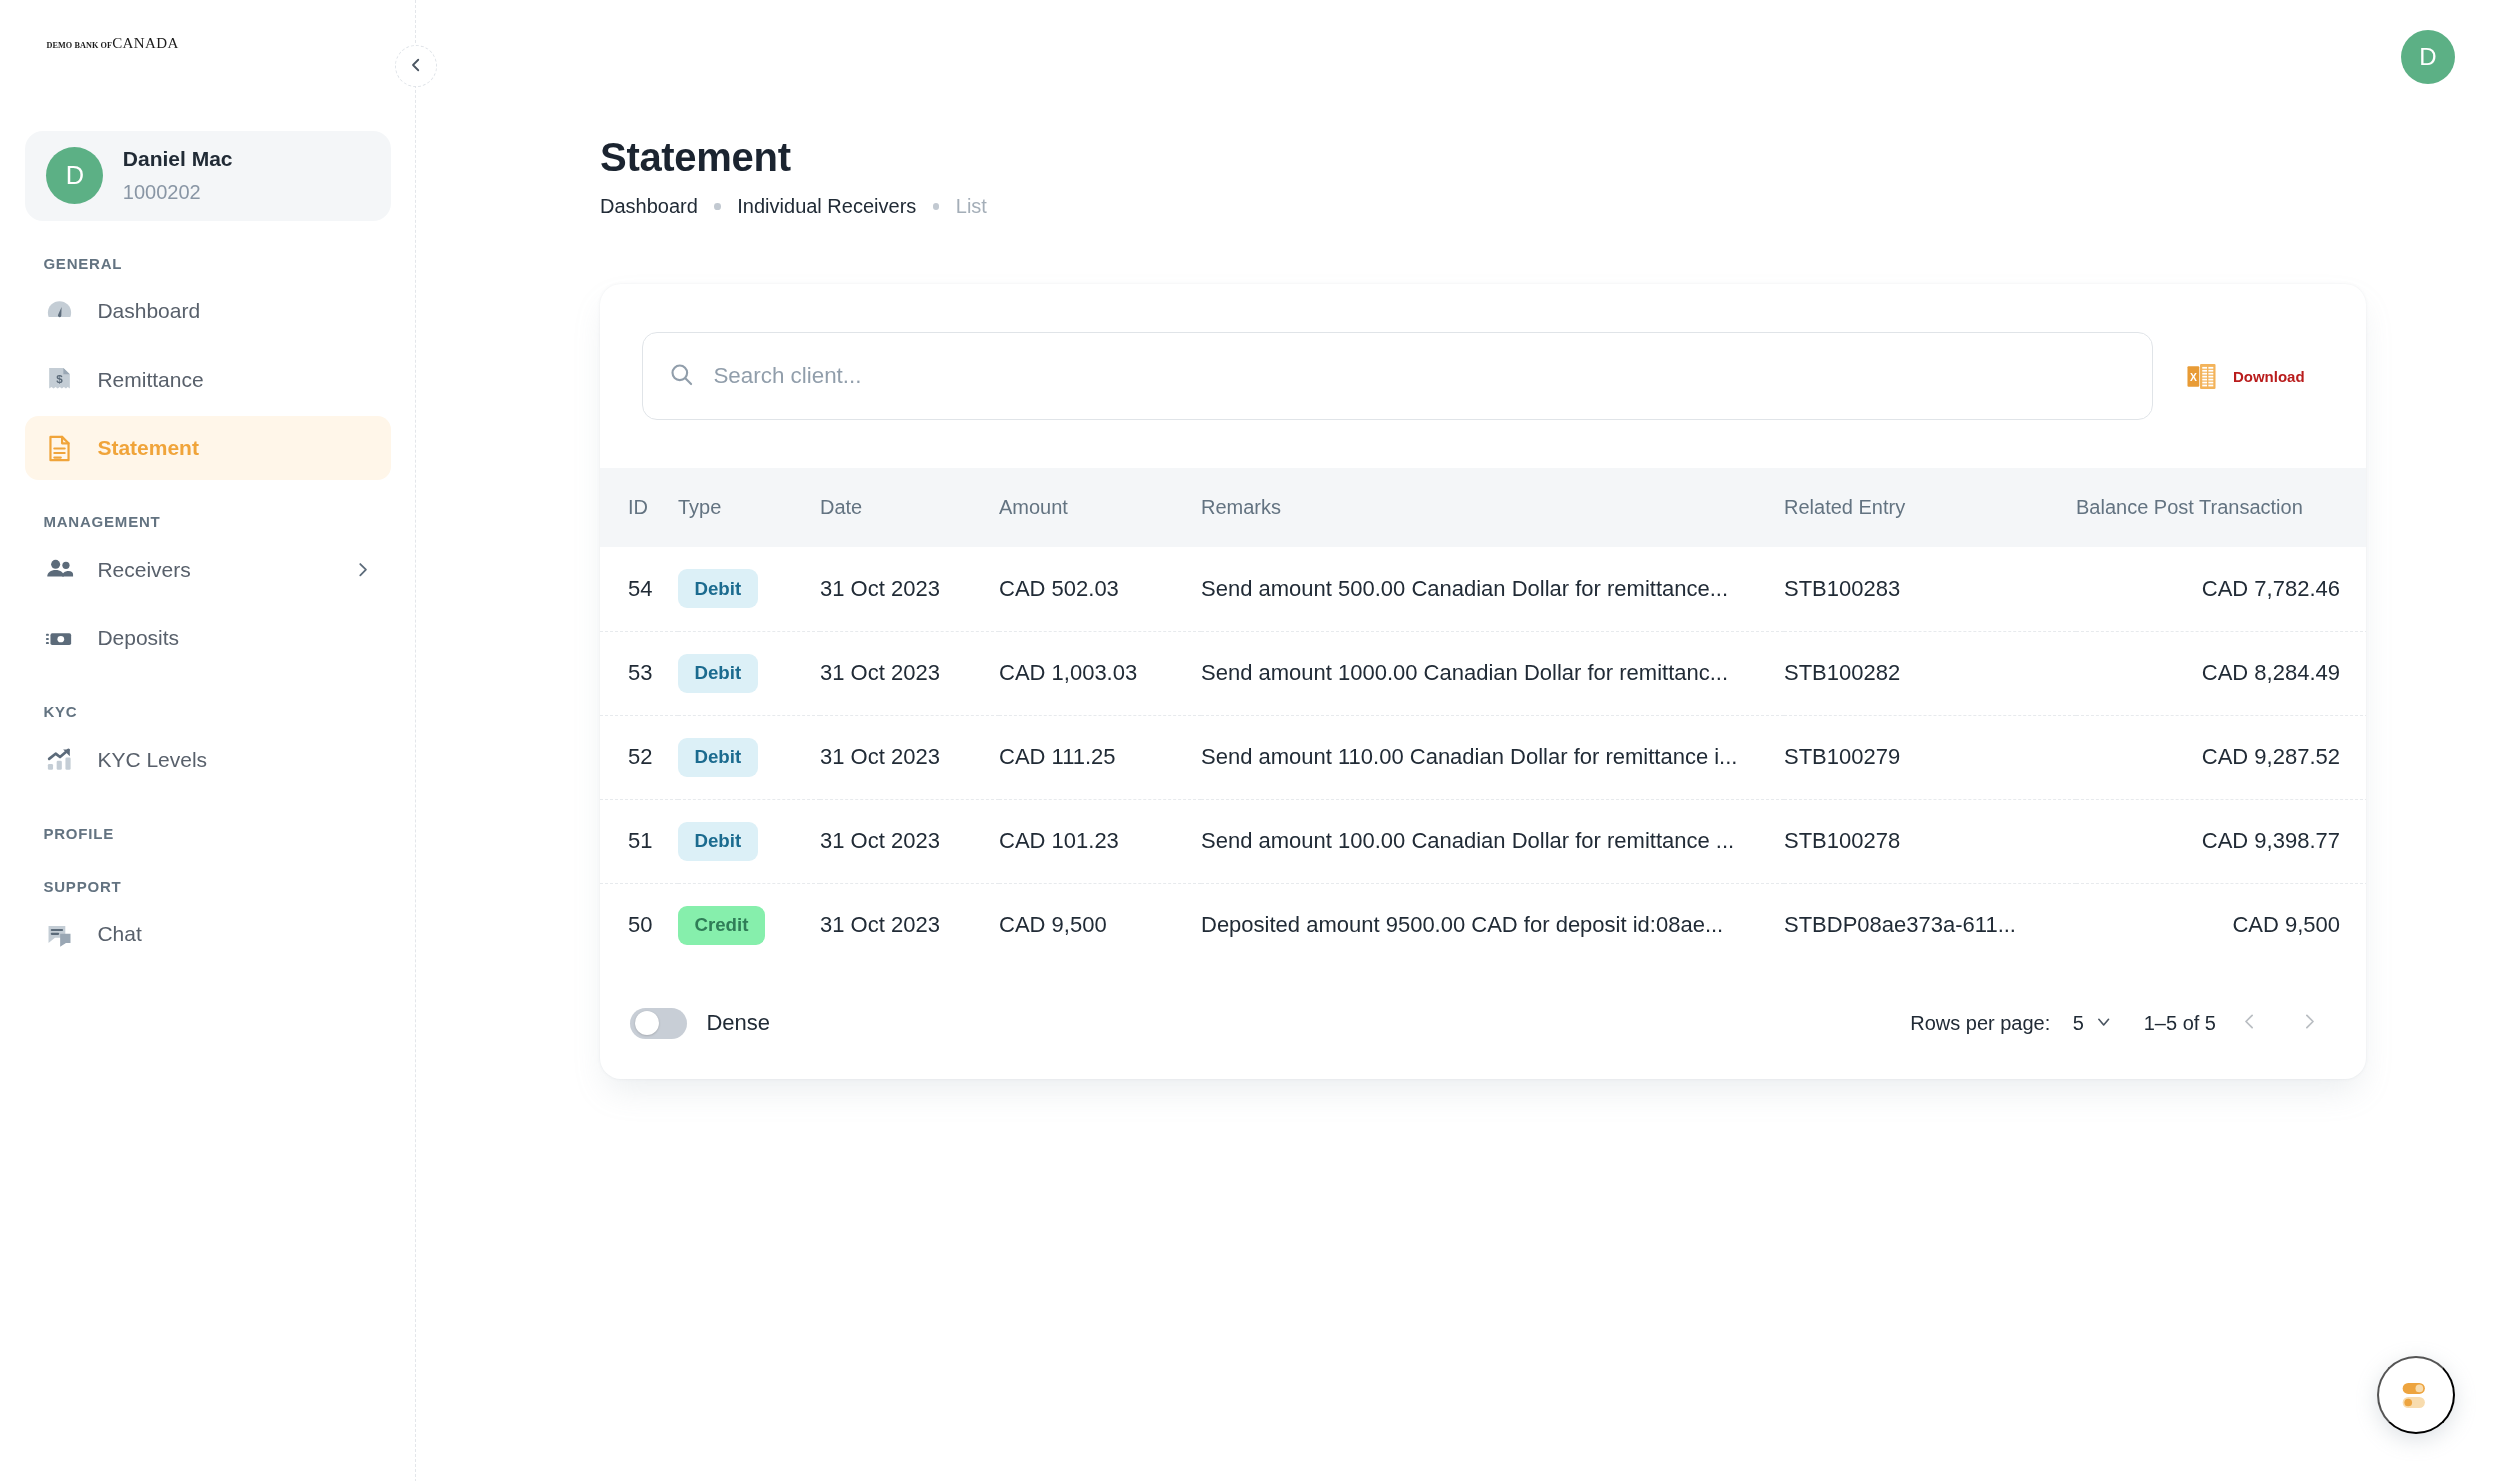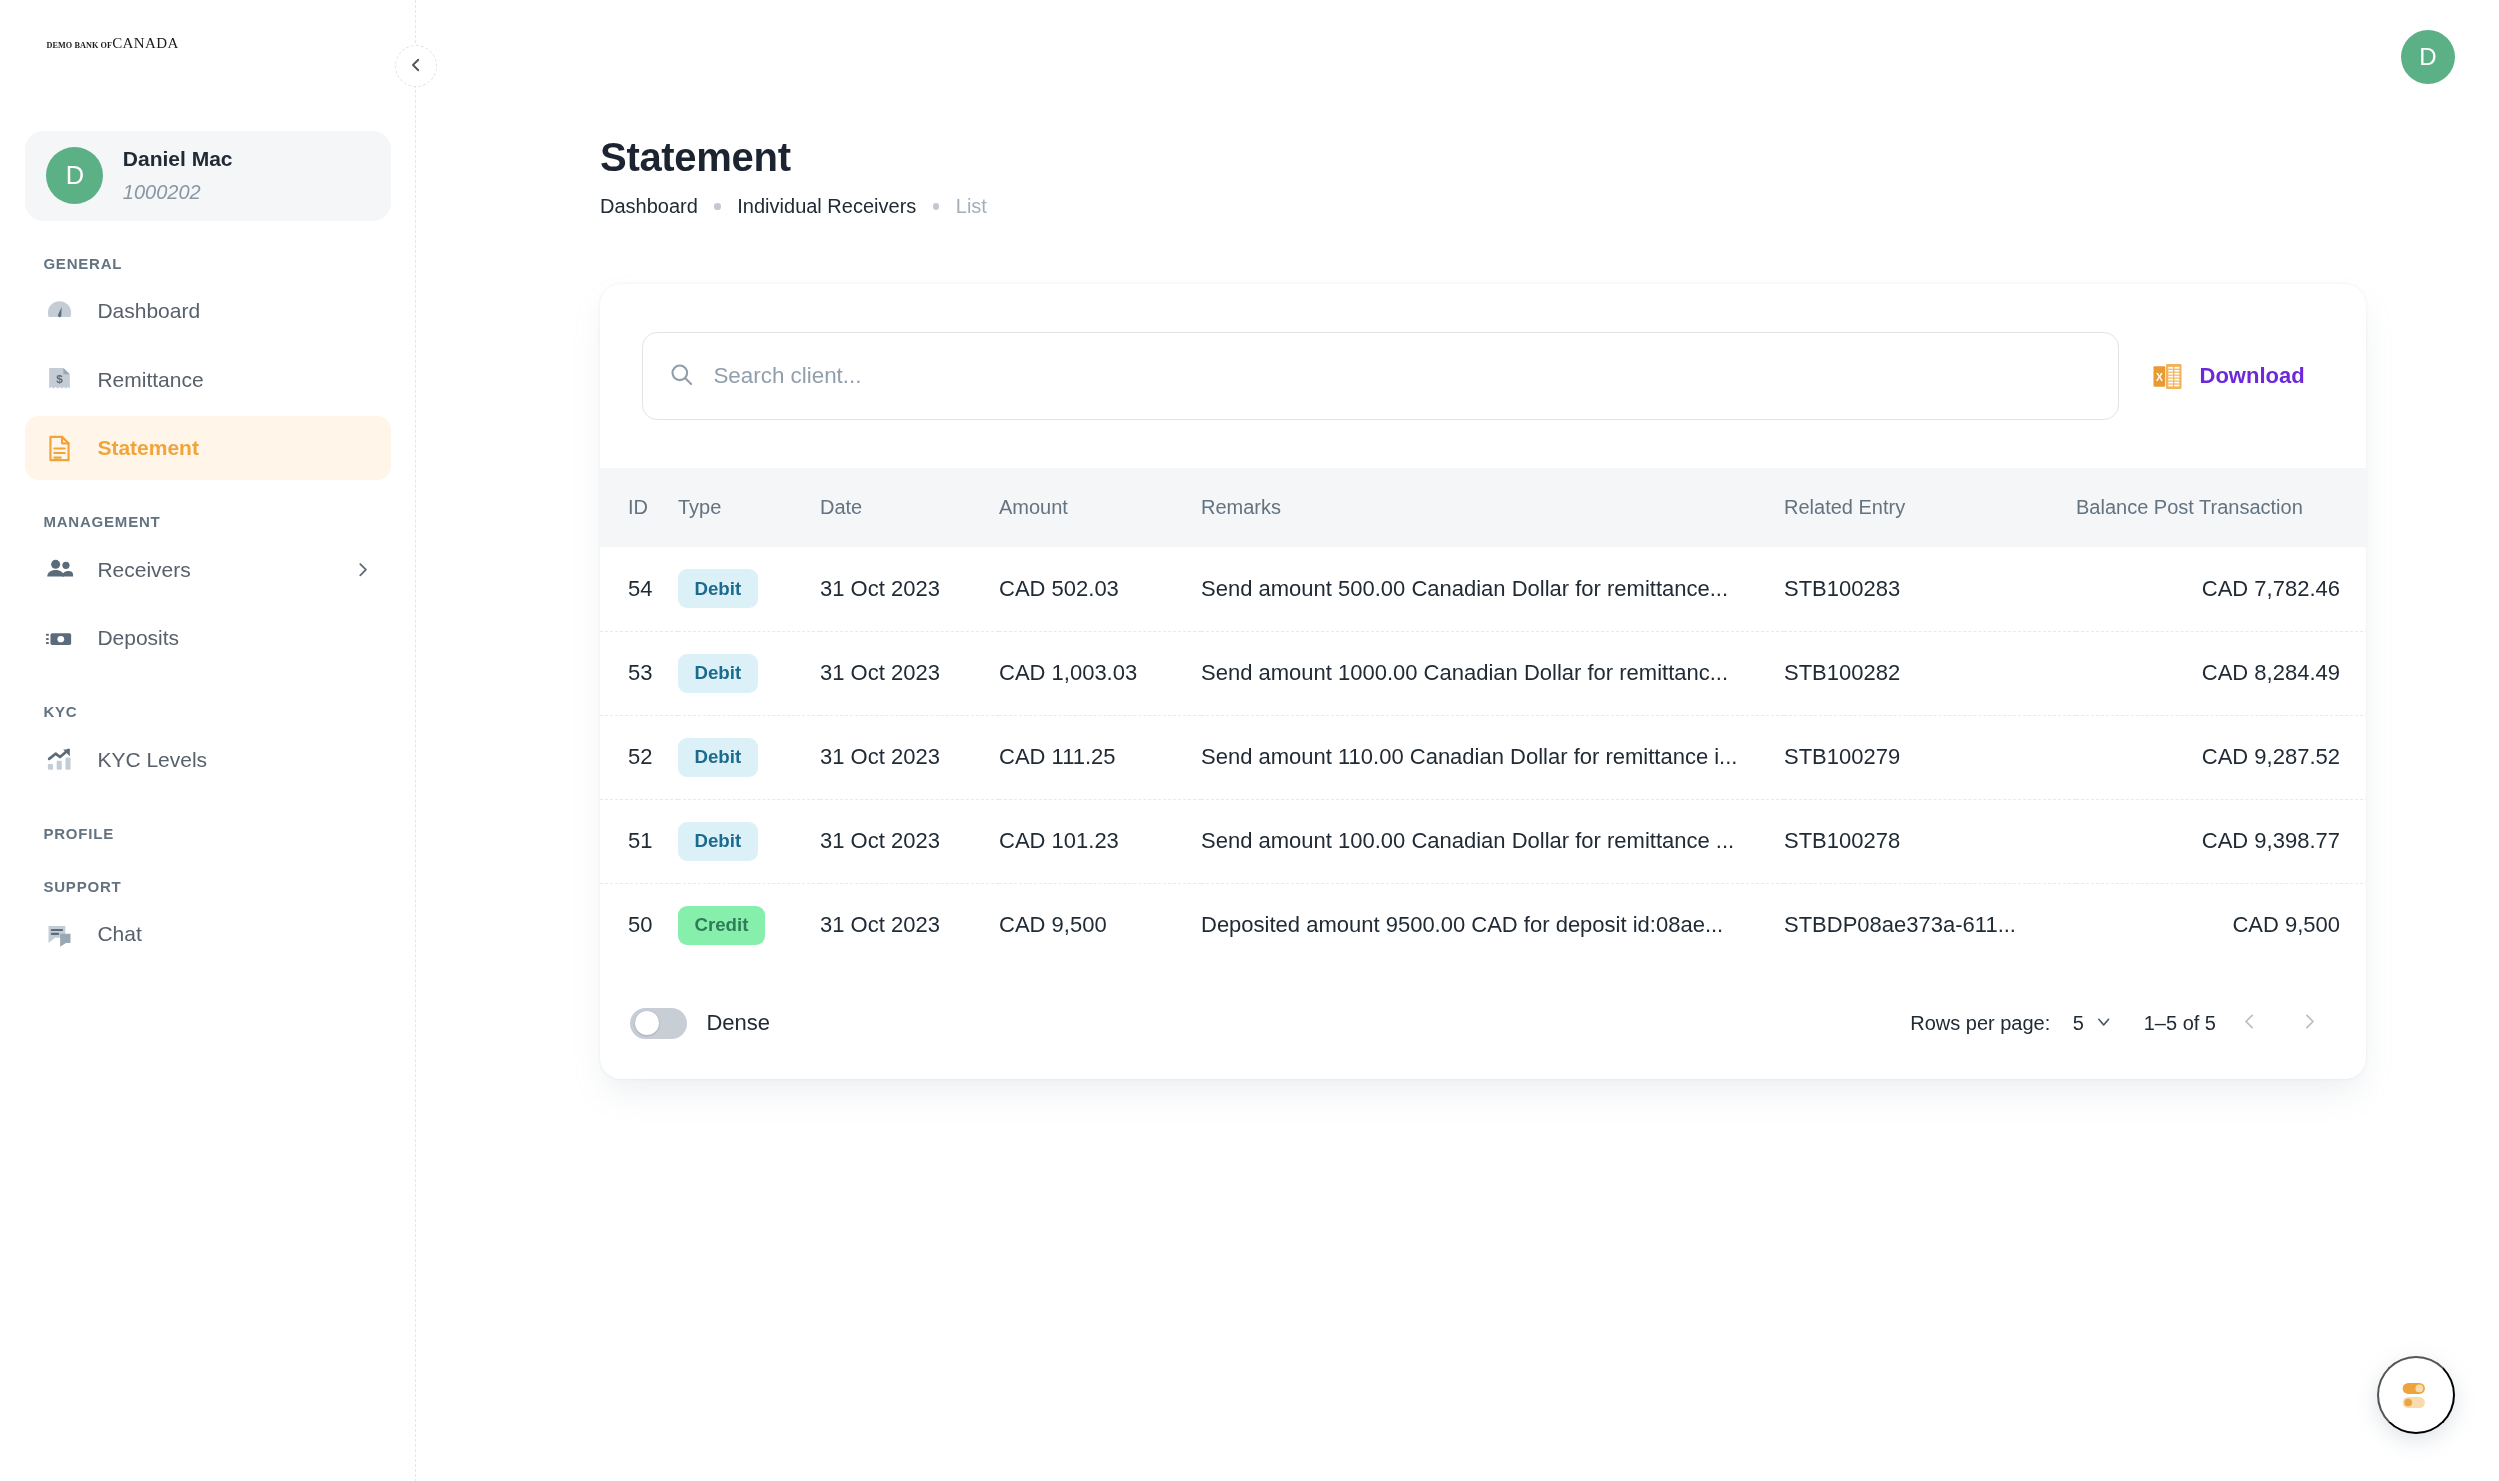--- a/index.html
+++ b/index.html
@@ -73,21 +73,21 @@
     cursor: pointer;
   }
   .avatar-lg {
     width: 57px; height: 57px; border-radius: 50%;
     background: #5cb085;
     color: #ffffff;
     display: flex; align-items: center; justify-content: center;
     font-size: 25.4px; font-weight: 400;
   }
   .account-name { font-size: 21px; font-weight: 700; color: #212b36; line-height: 1.25; }
-  .account-id { font-size: 20px; color: #8996a5; line-height: 1.3; margin-top: 7px; font-style: italic; }
+  .account-id { font-size: 20px; color: #8996a5; line-height: 1.3; margin-top: 7px; }
 
   .nav { margin-top: 34px; }
   .nav-group-label {
     font-size: 15px; font-weight: 700; letter-spacing: 0.8px;
     color: #637381; padding: 0 0 3px 18px;
     margin-top: 33px;
   }
   .nav-group-label:first-child { margin-top: 0; }
 
   .nav-item {
@@ -165,21 +165,21 @@
   .search-input::placeholder { color: #919eab; }
 
   .download-btn {
     display: flex; align-items: center; gap: 16.4px;
     padding: 0 19.4px 0 33px;
     cursor: pointer;
     background: none; border: none;
     font-family: "Liberation Sans", sans-serif;
   }
   .xls-icon { width: 31px; height: 31px; flex: 0 0 31px; }
-  .download-label { font-size: 22px; font-weight: 700; color: #6d28d9; white-space: nowrap; }
+  .download-label { font-size: 15px; font-weight: 700; color: #b91c1c; white-space: nowrap; }
 
   table.stmt { width: 100%; border-collapse: collapse; table-layout: fixed; }
   table.stmt thead th {
     background: #f4f6f8;
     color: #637381;
     font-size: 20px; font-weight: 400;
     text-align: left;
     height: 79px;
     padding: 0;
     vertical-align: middle;

